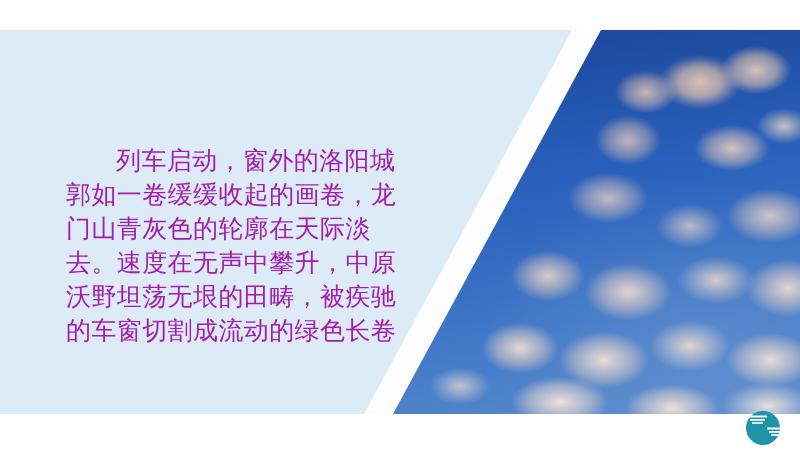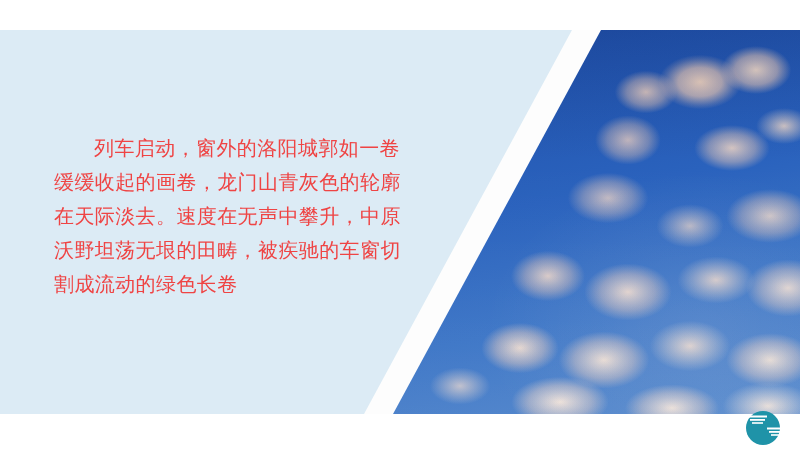--- a/index.html
+++ b/index.html
@@ -94,24 +94,24 @@
 
   
   #text-block {
     position: absolute;
     left: 54px;
     top: 131px;
     width: 356px;
     z-index: 4;
   }
   #body-text {
-    margin: 0;
-    font-size: 20px;
+    margin: 12px;
+    font-size: 25px;
     line-height: 34px;
-    color: #ef4444;
+    color: #a21caf;
     letter-spacing: 0.4px;
     text-indent: 2em;
     white-space: pre-wrap;
     word-break: break-all;
     font-weight: 400;
   }
 
   
   #logo {
     position: absolute;

